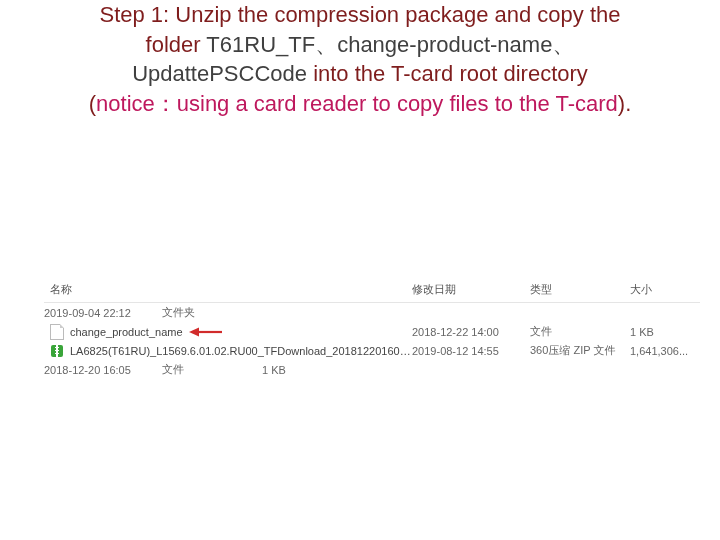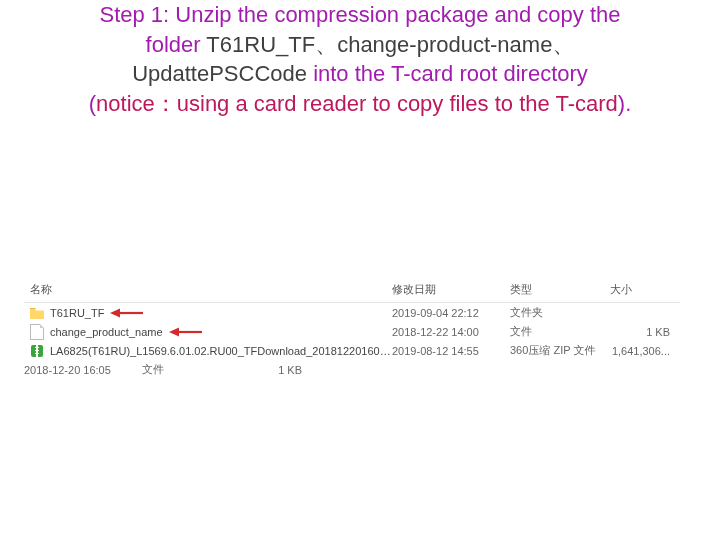--- a/index.html
+++ b/index.html
@@ -1,32 +1,32 @@
 <!DOCTYPE html>
 <html><head>
 <meta charset="utf-8">
 <style>
   html,body{margin:0;padding:0;width:720px;height:540px;background:#fff;font-family:"Segoe UI",Arial,sans-serif;color:#333;overflow:hidden}
   .instruction{width:640px;margin:0 auto;text-align:center;font-size:22px;line-height:1.35;padding-top:0}
-  .black{color:#a21caf}
+  .black{color:#7f1d1d}
   .blue{color:#404040}
   .red{color:#be185d}
 
-  .listing{position:absolute;left:24px;top:278px;width:656px;font-size:11px;color:#444}
+  .listing{position:absolute;left:44px;top:278px;width:656px;font-size:11px;color:#444}
   .hdr{display:flex;border-bottom:1px solid #e5e5e5;padding:4px 0 5px 0;color:#555;font-size:11px}
   .col-name-h{width:362px;padding-left:6px}
   .col-date-h{width:118px}
   .col-type-h{width:100px}
   .col-size-h{width:60px}
 
   .row{display:flex;align-items:center;height:19px}
   .col-name{width:362px;display:flex;align-items:center;padding-left:6px;gap:6px}
   .col-date{width:118px;color:#666}
   .col-type{width:100px;color:#666}
-  .col-size{width:60px;color:#666;text-align:right}
+  .col-size{width:60px;color:#666;text-align:left}
 
   .folder-icon{width:14px;height:12px;display:inline-block;flex-shrink:0}
   .folder-icon svg{display:block}
   .file-icon{width:12px;height:14px;border:1px solid #bbb;background:#fff;position:relative;flex-shrink:0}
   .file-icon:before{content:"";position:absolute;right:-1px;top:-1px;width:0;height:0;border-top:4px solid #fff;border-left:4px solid #ccc}
   .zip-icon{width:14px;height:14px;display:inline-block;flex-shrink:0}
   .zip-icon svg{display:block}
   .fname{white-space:nowrap;overflow:hidden;text-overflow:ellipsis}
   .arrow{width:34px;height:10px;flex-shrink:0}
   .arrow svg{display:block}
@@ -43,35 +43,20 @@
 
 <div class="listing">
   <div class="hdr">
     <div class="col-name-h">名称</div>
     <div class="col-date-h">修改日期</div>
     <div class="col-type-h">类型</div>
     <div class="col-size-h">大小</div>
   </div>
   <div id="rows">
       <div class="row">
-        <div class="col-name">
-          <span class="folder-icon">
-            <svg width="14" height="12" viewBox="0 0 14 12">
-              <path d="M0 2 L5 2 L6.5 3.5 L14 3.5 L14 12 L0 12 Z" fill="#ffd869"></path>
-              <path d="M0 1 L5 1 L6 2 L0 2 Z" fill="#e6b94a"></path>
-            </svg>
-          </span>
-          <span class="fname">T61RU_TF</span>
-          <span class="arrow">
-            <svg width="34" height="10" viewBox="0 0 34 10">
-              <line x1="33" y1="5" x2="8" y2="5" stroke="#d12b2b" stroke-width="2.2"></line>
-              <polygon points="0,5 10,0.5 10,9.5" fill="#d12b2b"></polygon>
-            </svg>
-          </span>
-        </div>
         <div class="col-date">2019-09-04 22:12</div>
         <div class="col-type">文件夹</div>
         <div class="col-size"></div>
       </div>
       <div class="row">
         <div class="col-name">
           <span class="file-icon"></span>
           <span class="fname">change_product_name</span>
           <span class="arrow">
             <svg width="34" height="10" viewBox="0 0 34 10">

